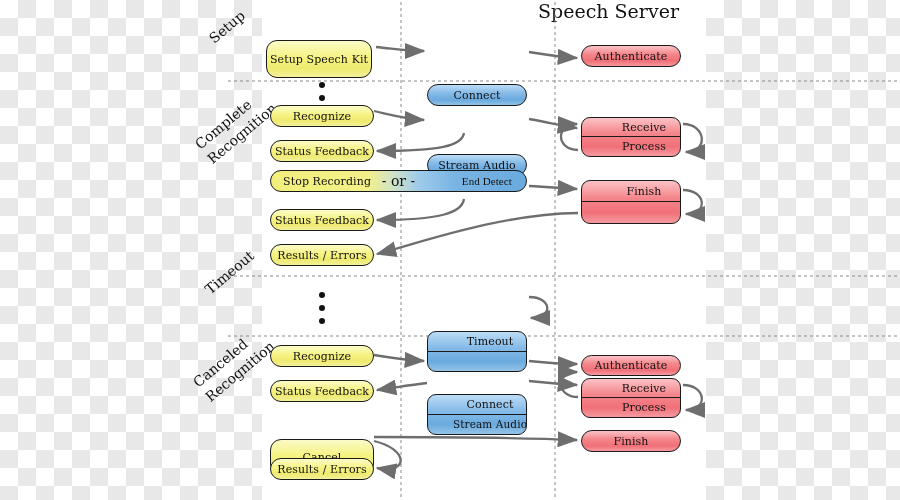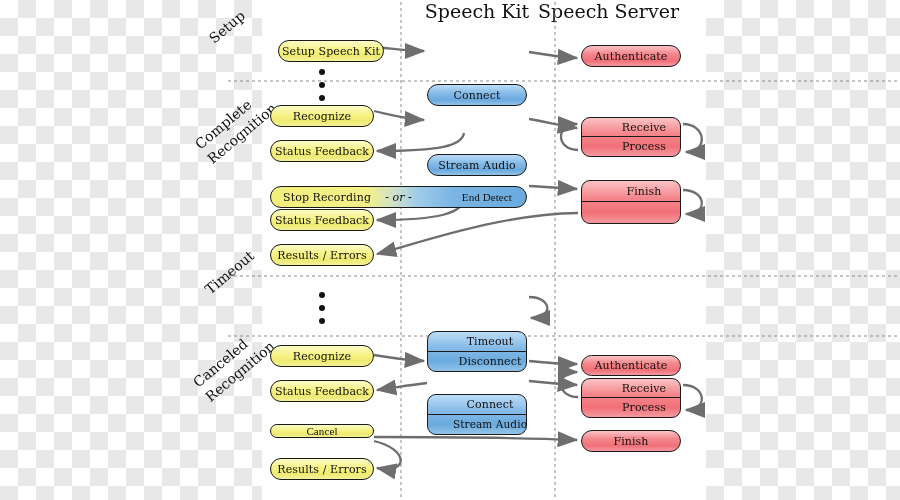--- a/index.html
+++ b/index.html
@@ -64,21 +64,21 @@
     background:linear-gradient(to right,#f2ef7c 0%,#f3f08a 38%,#cfe2c9 48%,#9ecbea 58%,#79b4e3 72%,#6aaade 100%);
   }
 
   .label{font-size:11px;letter-spacing:.1px;}
   .label.sm{font-size:10.5px;}
 
   
   .orbar{position:relative;}
   .orbar .seg{position:absolute;top:0;height:100%;display:flex;align-items:center;}
   .orbar .segL{left:12px;}
-  .orbar .segM{left:0;right:0;justify-content:center;font-size:11px;font-style:italic;}
+  .orbar .segM{left:0;right:0;justify-content:center;font-size:14px;}
   .orbar .segR{right:14px;font-family:Liberation Serif, serif;}
 
   
   .colhead{
     position:absolute;top:0px;
     font-size:19px;color:#111;
     text-align:center;white-space:nowrap;
   }
 
   
@@ -101,21 +101,20 @@
 </head>
 <body>
 
 <div id="stage">
 
   <div class="checker" id="checkerL"></div>
   <div class="checker" id="checkerR"></div>
 
   <div class="diagram">
 
-    <div class="colhead" style="left:417px;width:120px;">Speech Kit</div>
     <div class="colhead" style="left:538px;width:140px;">Speech Server</div>
 
     <svg class="edges" viewBox="0 0 900 500">
       <defs>
         <marker id="ah" markerWidth="9" markerHeight="7" refX="8.4" refY="3.5" orient="auto">
           <path d="M0,0 L9,3.5 L0,7 z" fill="#6e6e6e"></path>
         </marker>
       </defs>
 
       <g stroke="#8a8a8a" stroke-width="1" stroke-dasharray="3,3">
@@ -183,21 +182,21 @@
       <i></i>
         <i></i>
         <i></i>
     </div>
     <div class="vdots" style="left:319px;top:292px;">
       <i></i>
         <i></i>
         <i></i>
     </div>
 
-    <div class="node pill yellow label" style="left:278px;top:40px;width:106px;height:22px;">
+    <div class="node pill yellow label" style="left:266px;top:40px;width:106px;height:38px;">
       <span>Setup Speech Kit</span>
     </div>
     <div class="node pill blue label" style="left:427px;top:40px;width:100px;height:22px;">
       <span>Connect</span>
     </div>
     <div class="node pill red label" style="left:581px;top:45px;width:100px;height:22px;">
       <span>Authenticate</span>
     </div>
 
     <div class="node pill yellow label" style="left:270px;top:105px;width:104px;height:22px;">
@@ -212,21 +211,21 @@
       </div>
       <div class="cell label">
         <span>Process</span>
       </div>
     </div>
 
     <div class="node pill yellow label" style="left:270px;top:140px;width:104px;height:22px;">
       <span>Status Feedback</span>
     </div>
 
-    <div class="node pill gradYB orbar" style="left:270px;top:186px;width:257px;height:22px;">
+    <div class="node pill gradYB orbar" style="left:270px;top:170px;width:257px;height:22px;">
       <span class="seg segL label">Stop Recording</span>
       <span class="seg segM">- or -</span>
       <span class="seg segR label">End Detect</span>
     </div>
 
     <div class="node stack red" style="left:581px;top:180px;width:100px;height:44px;">
       <div class="cell top label">
         <span>Finish</span>
       </div>
     </div>
@@ -235,23 +234,20 @@
       <span>Status Feedback</span>
     </div>
     <div class="node pill yellow label" style="left:270px;top:244px;width:104px;height:22px;">
       <span>Results / Errors</span>
     </div>
 
     <div class="node stack blue" style="left:427px;top:287px;width:100px;height:41px;">
       <div class="cell top label">
         <span>Timeout</span>
       </div>
-      <div class="cell label">
-        <span>Disconnect</span>
-      </div>
     </div>
 
     <div class="node pill yellow label" style="left:270px;top:345px;width:104px;height:22px;">
       <span>Recognize</span>
     </div>
     <div class="node stack blue" style="left:427px;top:350px;width:100px;height:41px;">
       <div class="cell top label">
         <span>Connect</span>
       </div>
       <div class="cell label sm">
@@ -265,21 +261,21 @@
       <div class="cell top label">
         <span>Receive</span>
       </div>
       <div class="cell label">
         <span>Process</span>
       </div>
     </div>
     <div class="node pill yellow label" style="left:270px;top:380px;width:104px;height:22px;">
       <span>Status Feedback</span>
     </div>
-    <div class="node pill yellow label" style="left:270px;top:424px;width:104px;height:14px;font-family:Liberation Serif, serif;">
+    <div class="node pill yellow label" style="left:270px;top:439px;width:104px;height:36px;">
       <span>Cancel</span>
     </div>
     <div class="node pill red label" style="left:581px;top:430px;width:100px;height:22px;">
       <span>Finish</span>
     </div>
     <div class="node pill yellow label" style="left:270px;top:458px;width:104px;height:22px;">
       <span>Results / Errors</span>
     </div>
 
   </div>

